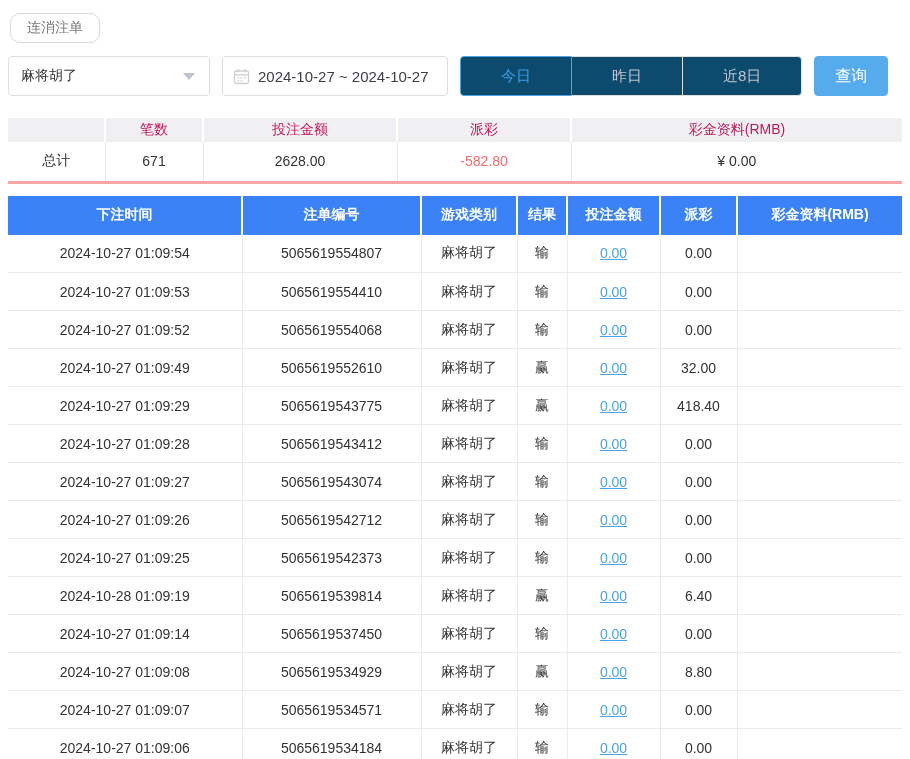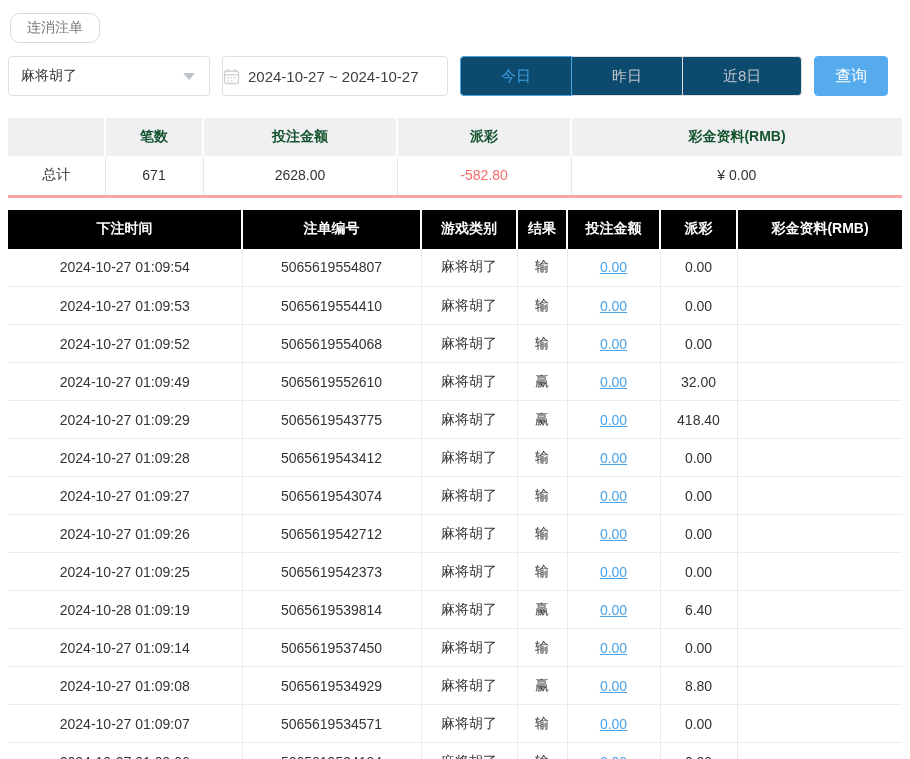--- a/index.html
+++ b/index.html
@@ -13,43 +13,43 @@
     padding:0 16px; border-radius:10px; font-size:14px; display:flex; align-items:center; cursor:pointer; }
   .tab.active { border:1px solid #4aa5e8; color:#3d9fe5; height:32px; border-radius:16px; font-weight:bold; }
 
   
   .filters { display:flex; align-items:center; margin-top:12px; height:40px; }
   .select-box { width:202px; height:40px; border:1px solid #dcdfe6; border-radius:4px;
     display:flex; align-items:center; justify-content:space-between; padding:0 12px; cursor:pointer; }
   .select-box .caret { width:0; height:0; border-left:6px solid transparent; border-right:6px solid transparent;
     border-top:7px solid #c0c4cc; margin-right:2px; }
   .date-box { width:226px; height:40px; border:1px solid #dcdfe6; border-radius:4px; margin-left:12px;
-    display:flex; align-items:center; padding:0 0; gap:8px; cursor:pointer; font-size:15px; color:#3c3f44; }
+    display:flex; align-items:center; padding:0 10px; gap:8px; cursor:pointer; font-size:15px; color:#3c3f44; }
   .btn-group { display:flex; margin-left:12px; }
   .btn-group .qbtn { height:40px; padding:0 40px; background:#0c4a6e; border:1px solid #e0e0e0;
     color:#c0c4cc; font-size:15px; cursor:pointer; margin-left:-1px; position:relative; }
   .btn-group .qbtn:first-child { border-radius:4px 0 0 4px; margin-left:0; }
   .btn-group .qbtn:last-child { border-radius:0 4px 4px 0;text-align:right; }
   .btn-group .qbtn.active { border-color:#4aa5e8; color:#3d9fe5; z-index:2; }
   .search-btn { height:40px; width:74px; margin-left:12px; background:#55abeb; border:1px solid #55abeb;
     border-radius:4px; color:#ffffff; font-size:16px; cursor:pointer; }
 
   
   table { border-collapse:collapse; table-layout:fixed; width:894px; text-align:center; }
 
   .summary-table { margin-top:22px; }
-  .summary-table th { background:#f0f0f2; height:38px; font-weight:bold; font-size:14px; color:#14532d;
+  .summary-table th { background:#f0f0f2; height:24px; font-weight:normal; font-size:14px; color:#be185d;
     border-left:2px solid #ffffff; }
   .summary-table th:first-child { border-left:none; }
   .summary-table td { height:40px; background:#fff; border-left:1px solid #e7e7e7; border-bottom:3px solid #fca5a5; }
   .summary-table td:first-child { border-left:none; }
   .neg { color:#f56c6c; }
 
   .bet-table { margin-top:12px; }
-  .bet-table th { background:#000000; color:#ffffff; height:39px; font-size:14px; font-weight:bold;
+  .bet-table th { background:#3b82f6; color:#ffffff; height:39px; font-size:14px; font-weight:bold;
     border-left:2px solid #ffffff; }
   .bet-table th:first-child { border-left:none; }
   .bet-table td { height:38px; border-bottom:1px solid #ebebeb; border-left:1px solid #ebebeb; font-size:14px; color:#333; }
   .bet-table td:first-child { border-left:none; }
   .bet-table a.amount-link { color:#4ba3e8; text-decoration:underline; cursor:pointer; }
 
   
   .cal-icon { flex:0 0 auto; display:block; }
 </style>
 </head>

